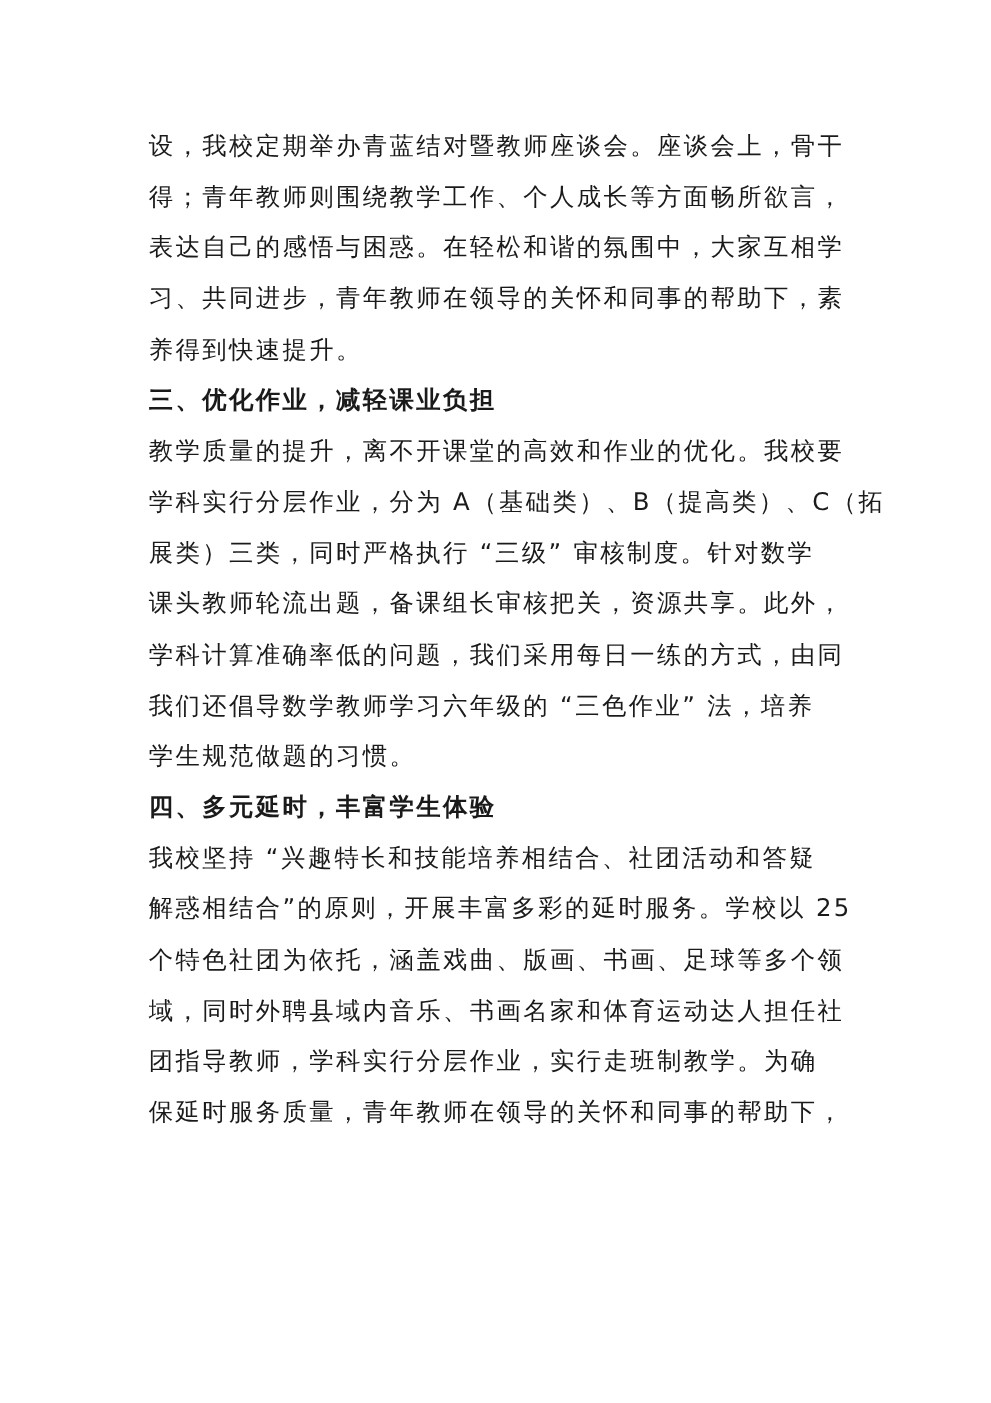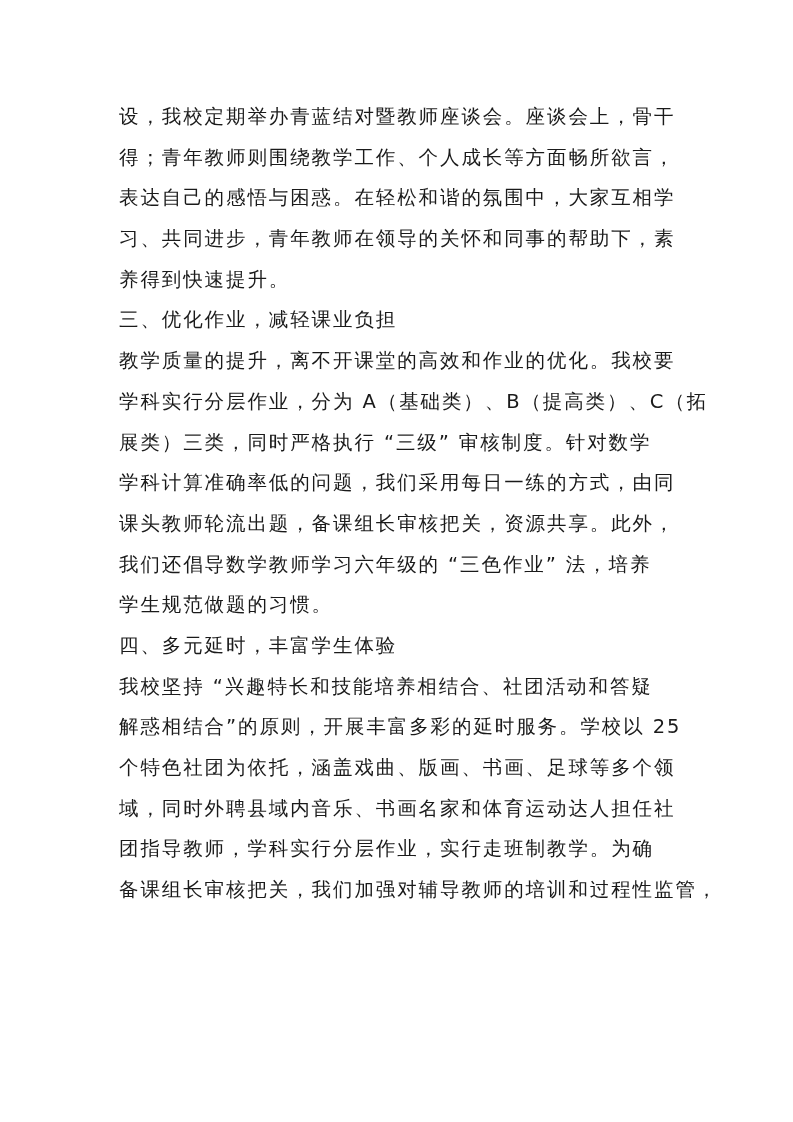--- a/index.html
+++ b/index.html
@@ -31,41 +31,42 @@
     .line {
       display: block;
       height: 40.7px;
       line-height: 40.7px;
       font-size: 19.5px;
       white-space: nowrap;
       letter-spacing: 1.9px;
     }
     .line.heading {
       letter-spacing: 1.9px;
+      font-weight: bold;
     }
   </style>
 </head>
 <body>
 
 <div class="page">
   <div class="content">
     <div class="line">设，我校定期举办青蓝结对暨教师座谈会。座谈会上，骨干</div>
     <div class="line">得；青年教师则围绕教学工作、个人成长等方面畅所欲言，</div>
     <div class="line">表达自己的感悟与困惑。在轻松和谐的氛围中，大家互相学</div>
     <div class="line">习、共同进步，青年教师在领导的关怀和同事的帮助下，素</div>
     <div class="line">养得到快速提升。</div>
     <div class="line heading">三、优化作业，减轻课业负担</div>
     <div class="line">教学质量的提升，离不开课堂的高效和作业的优化。我校要</div>
     <div class="line">学科实行分层作业，分为 A（基础类）、B（提高类）、C（拓</div>
     <div class="line">展类）三类，同时严格执行 “三级” 审核制度。针对数学</div>
+    <div class="line">课头教师轮流出题，备课组长审核把关，资源共享。此外，</div>
     <div class="line">学科计算准确率低的问题，我们采用每日一练的方式，由同</div>
-    <div class="line">课头教师轮流出题，备课组长审核把关，资源共享。此外，</div>
     <div class="line">我们还倡导数学教师学习六年级的 “三色作业” 法，培养</div>
     <div class="line">学生规范做题的习惯。</div>
     <div class="line heading">四、多元延时，丰富学生体验</div>
     <div class="line">我校坚持 “兴趣特长和技能培养相结合、社团活动和答疑</div>
     <div class="line">解惑相结合”的原则，开展丰富多彩的延时服务。学校以 25</div>
     <div class="line">个特色社团为依托，涵盖戏曲、版画、书画、足球等多个领</div>
     <div class="line">域，同时外聘县域内音乐、书画名家和体育运动达人担任社</div>
     <div class="line">团指导教师，学科实行分层作业，实行走班制教学。为确</div>
-    <div class="line">备课组长审核把关，我们加强对辅导教师的培训和过程性监管，</div>
+    <div class="line">保延时服务质量，青年教师在领导的关怀和同事的帮助下，</div>
   </div>
 </div>
 
 </body></html>

